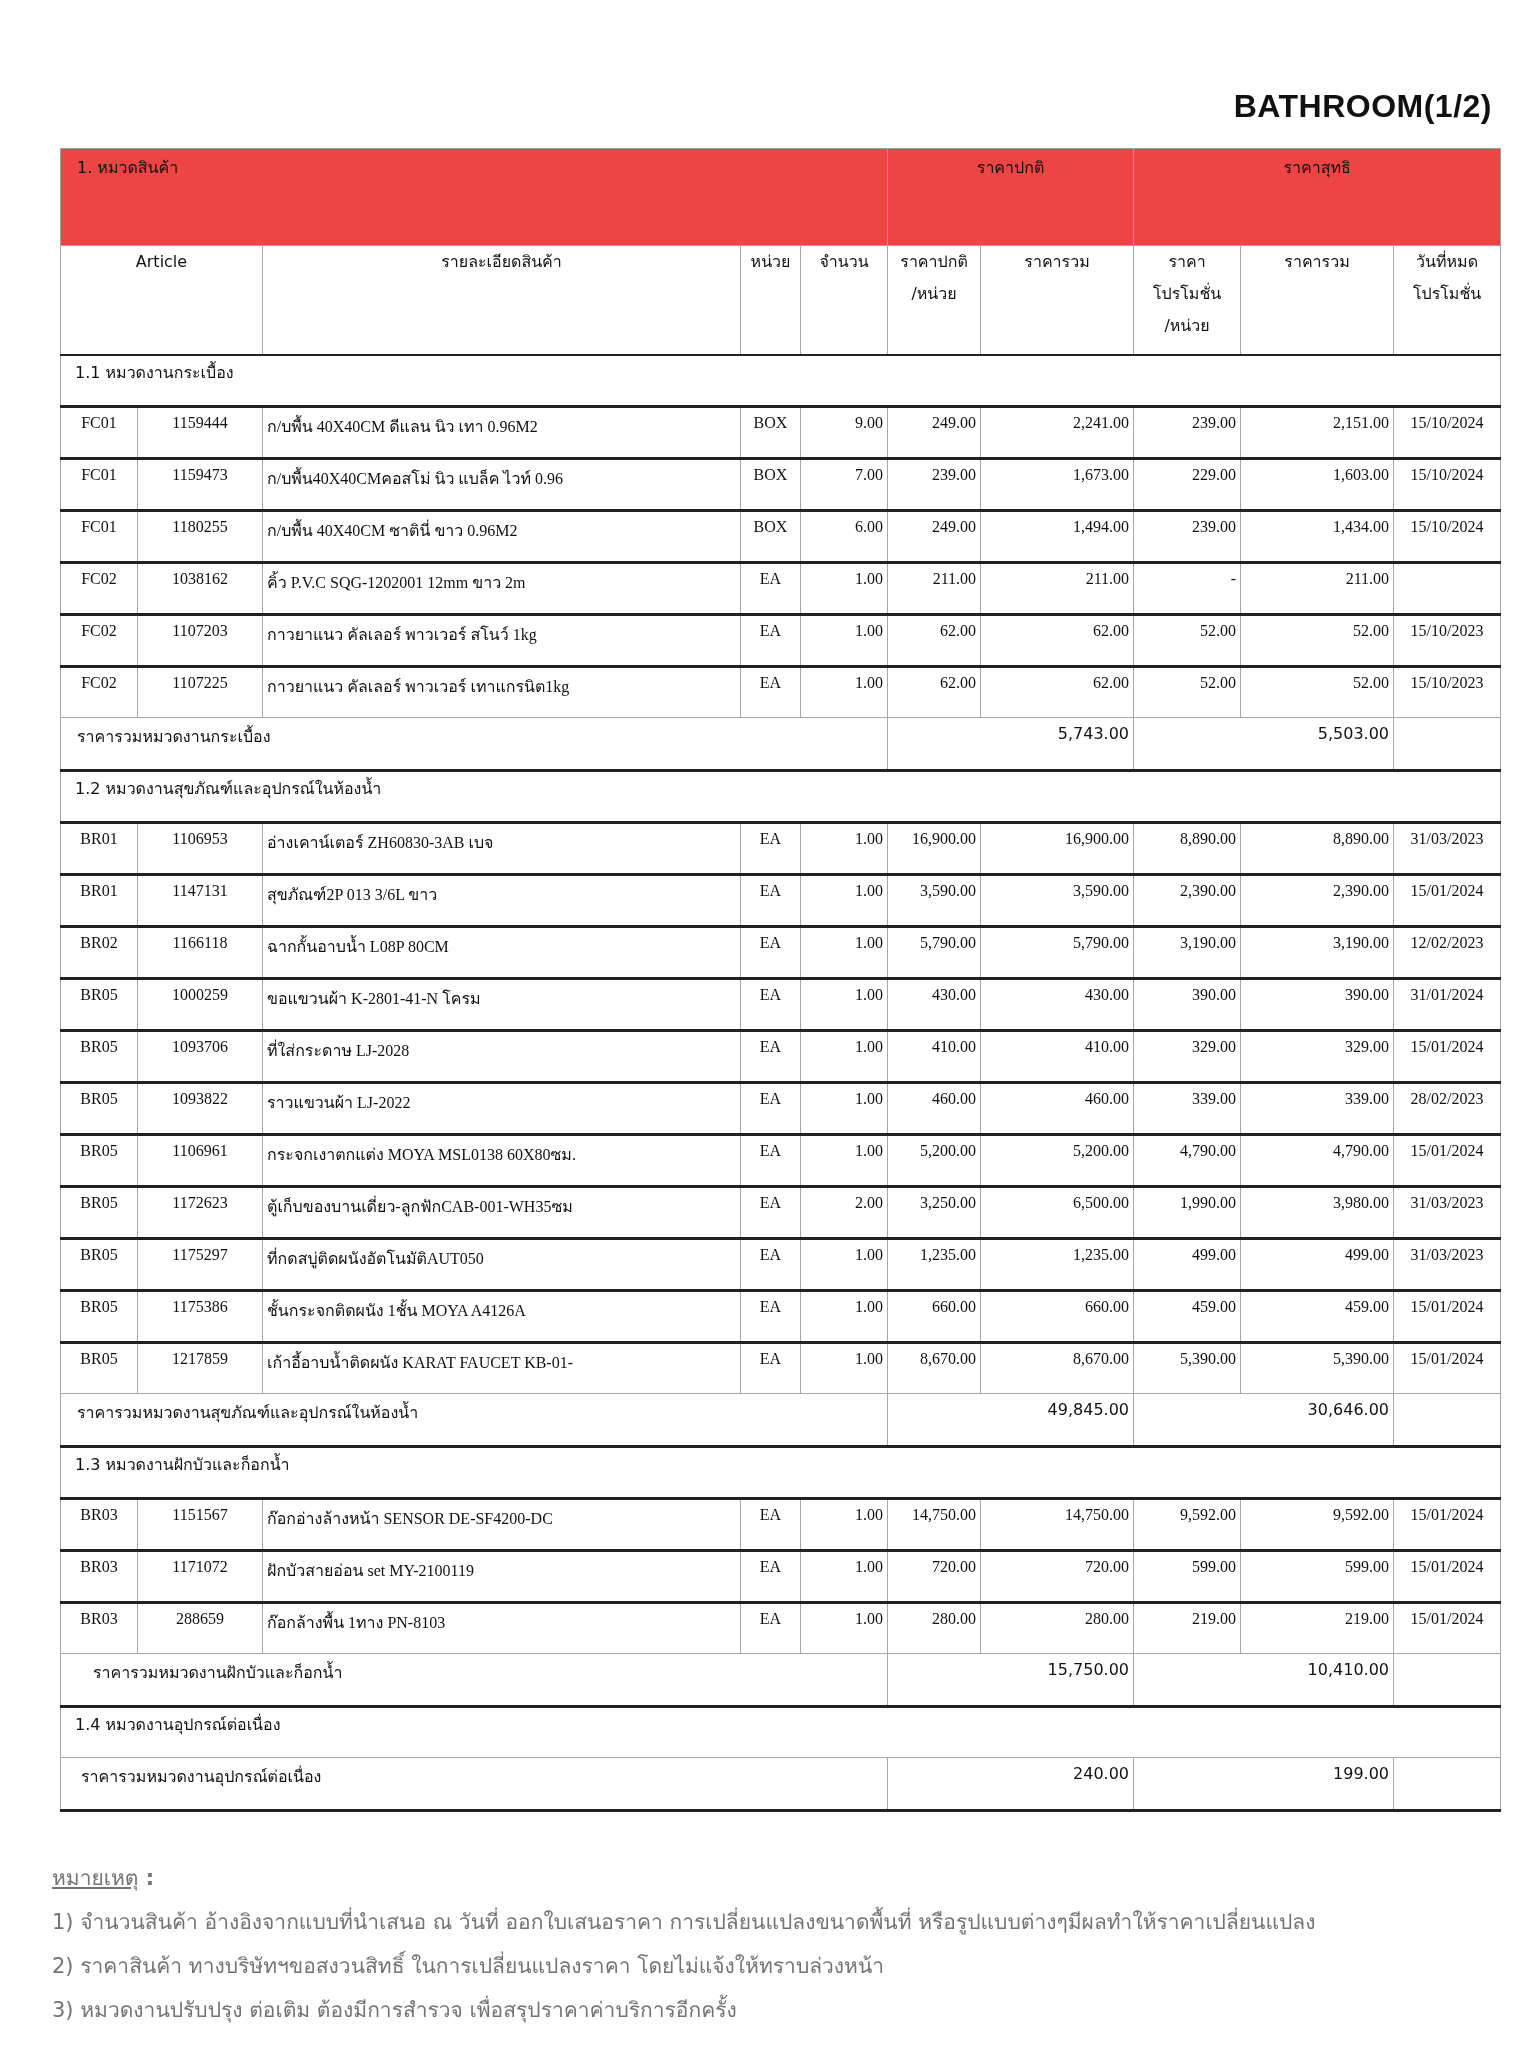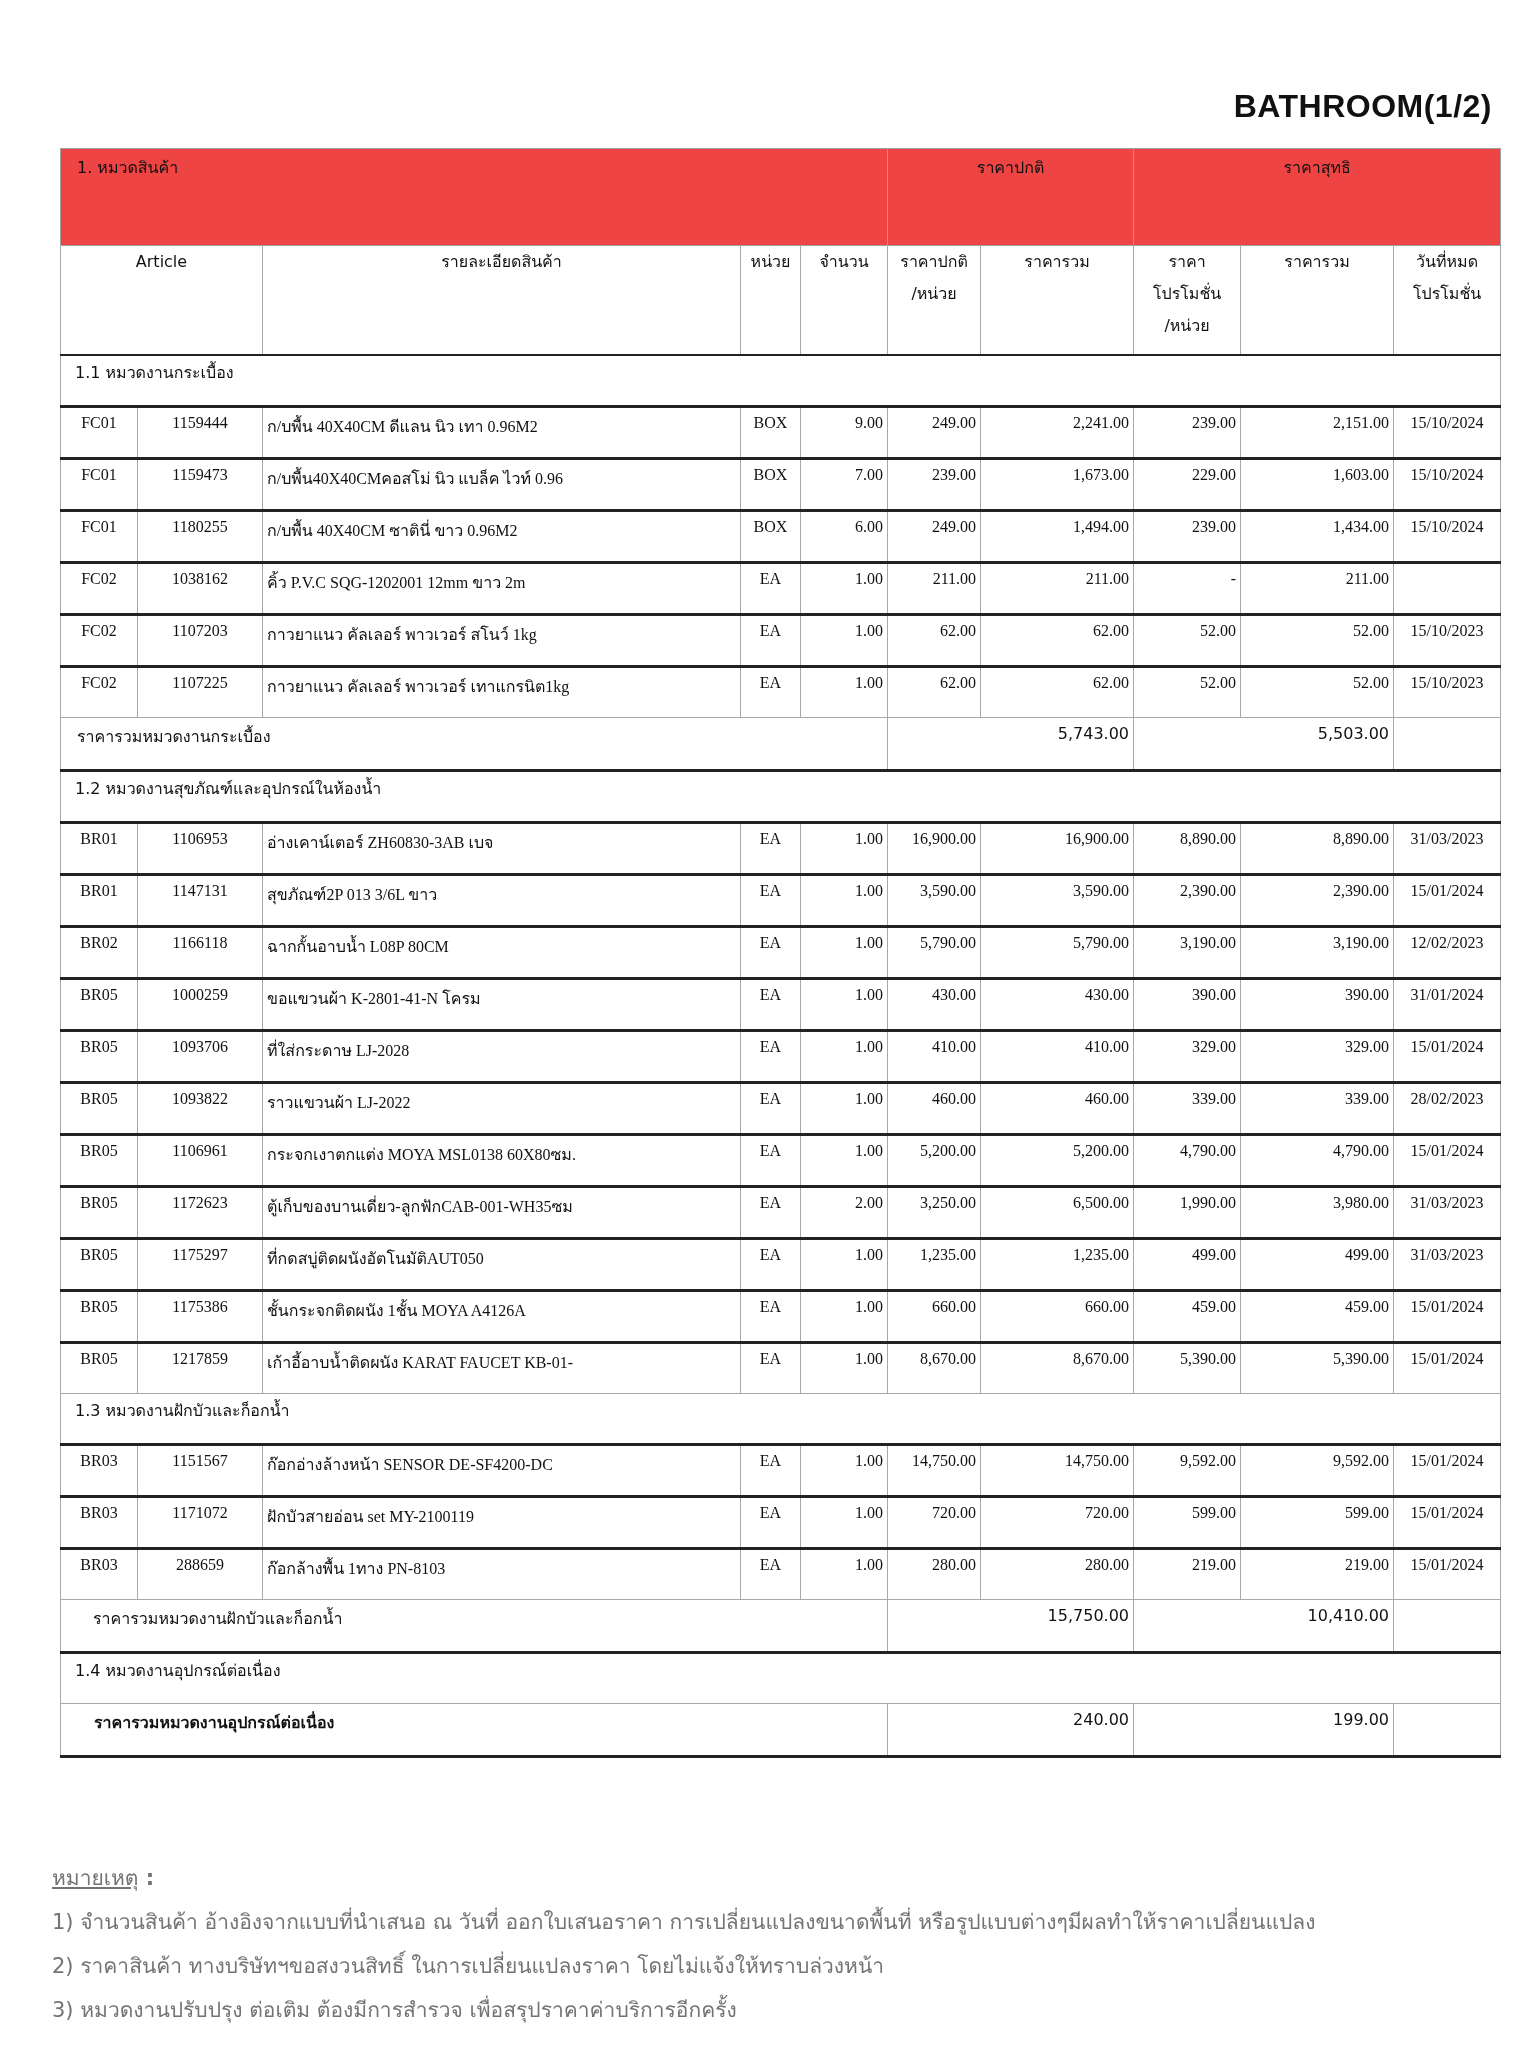--- a/index.html
+++ b/index.html
@@ -269,20 +269,26 @@
         <td class="c">1217859</td>
         <td class="l">เก้าอี้อาบน้ำติดผนัง KARAT FAUCET KB-01-</td>
         <td class="c">EA</td>
         <td class="r">1.00</td>
         <td class="r">8,670.00</td>
         <td class="r">8,670.00</td>
         <td class="r">5,390.00</td>
         <td class="r">5,390.00</td>
         <td class="c">15/01/2024</td>
       </tr>
+      <tr class="subtotal">
+        <td class="l" colspan="5" style="padding-left: 16px;">ราคารวมหมวดงานสุขภัณฑ์และอุปกรณ์ในห้องน้ำ</td>
+        <td class="r" colspan="2">49,845.00</td>
+        <td class="r" colspan="2">30,646.00</td>
+        <td class="c"></td>
+      </tr>
       <tr class="section">
         <td class="l" colspan="10">1.3 หมวดงานฝักบัวและก็อกน้ำ</td>
       </tr>
       <tr class="item">
         <td class="c">BR03</td>
         <td class="c">1151567</td>
         <td class="l">ก๊อกอ่างล้างหน้า SENSOR DE-SF4200-DC</td>
         <td class="c">EA</td>
         <td class="r">1.00</td>
         <td class="r">14,750.00</td>
@@ -318,21 +324,21 @@
       <tr class="subtotal">
         <td class="l" colspan="5" style="padding-left: 32px;">ราคารวมหมวดงานฝักบัวและก็อกน้ำ</td>
         <td class="r" colspan="2">15,750.00</td>
         <td class="r" colspan="2">10,410.00</td>
         <td class="c"></td>
       </tr>
       <tr class="section">
         <td class="l" colspan="10">1.4 หมวดงานอุปกรณ์ต่อเนื่อง</td>
       </tr>
       <tr class="subtotal">
-        <td class="l" colspan="5" style="padding-left: 33px; font-weight: bold;">ราคารวมหมวดงานอุปกรณ์ต่อเนื่อง</td>
+        <td class="l" colspan="5" style="padding-left: 20px;">ราคารวมหมวดงานอุปกรณ์ต่อเนื่อง</td>
         <td class="r" colspan="2">240.00</td>
         <td class="r" colspan="2">199.00</td>
         <td class="c"></td>
       </tr>
     </tbody>
 </table>
 
 <div class="notes">
   <div><span class="notes-title">หมายเหตุ</span><span class="colon"> :</span></div>
   <div>1) จำนวนสินค้า อ้างอิงจากแบบที่นำเสนอ ณ วันที่ ออกใบเสนอราคา การเปลี่ยนแปลงขนาดพื้นที่ หรือรูปแบบต่างๆมีผลทำให้ราคาเปลี่ยนแปลง</div>

